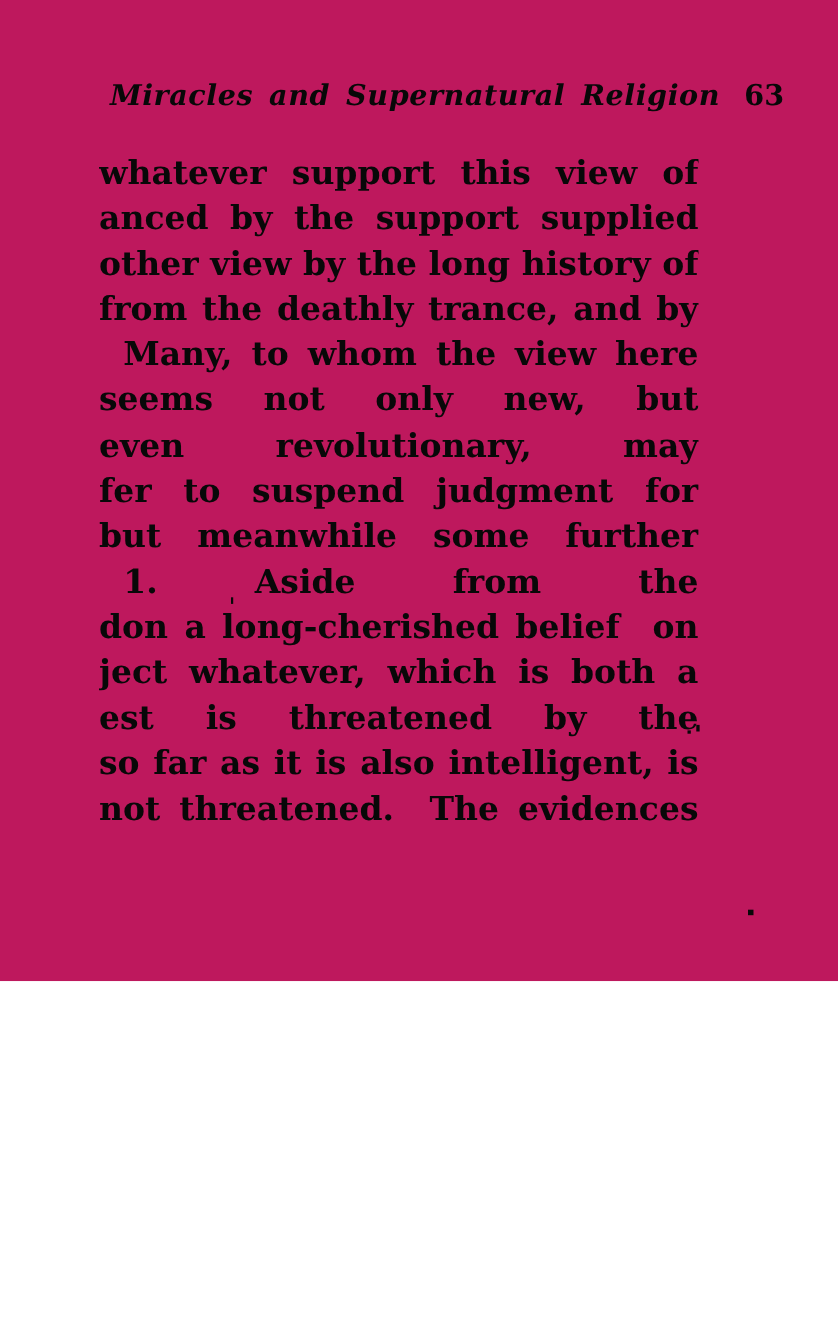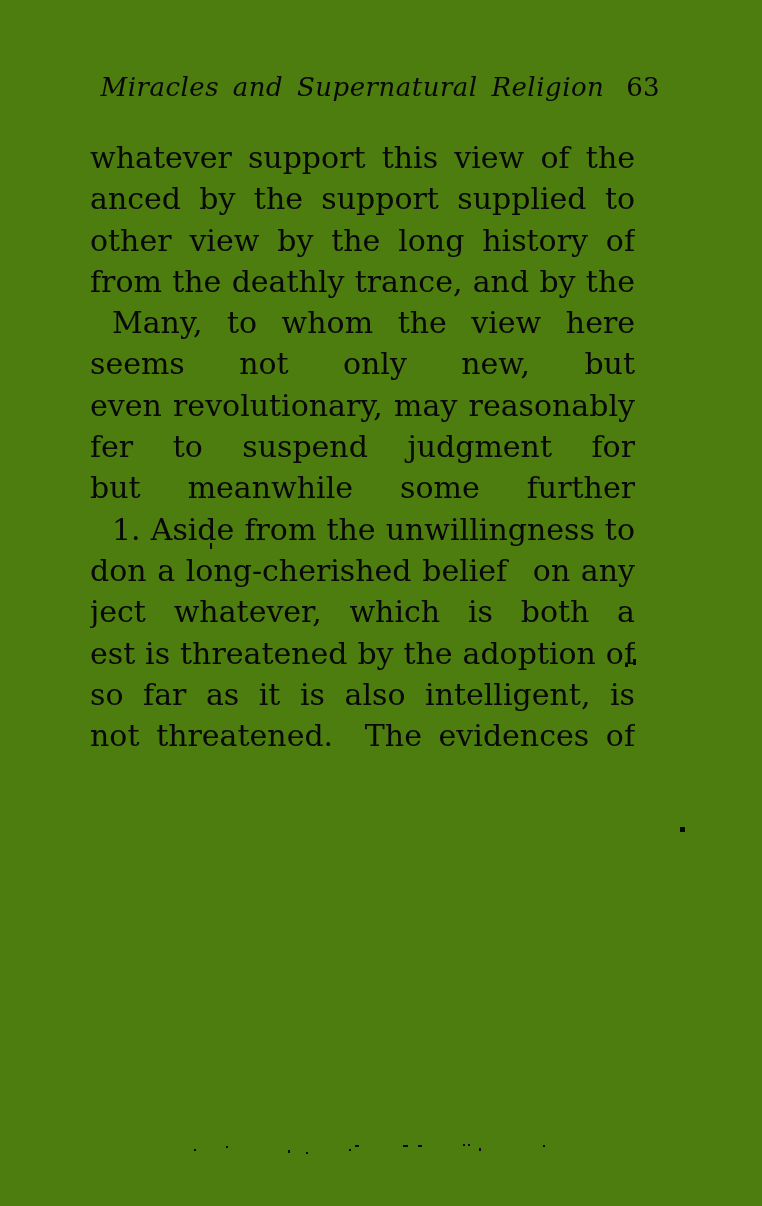--- a/index.html
+++ b/index.html
@@ -3,25 +3,26 @@
 <meta charset="utf-8">
 <style>
   html, body {
     margin: 0;
     padding: 0;
     background: #ffffff;
   }
   .page {
     position: relative;
     width: 762px;
-    height: 1206px;
-    background: #4d7c0f;
+    height: 892px;
+    background: #be185d;
     overflow: hidden;
     font-family: "DejaVu Serif", "Liberation Serif", serif;
     color: #080808;
+    font-weight: bold;
   }
   .running-header {
     position: absolute;
     top: 70px;
     left: 100px;
     width: 560px;
     text-align: center;
     font-size: 26px;
     line-height: 34px;
     white-space: nowrap;

